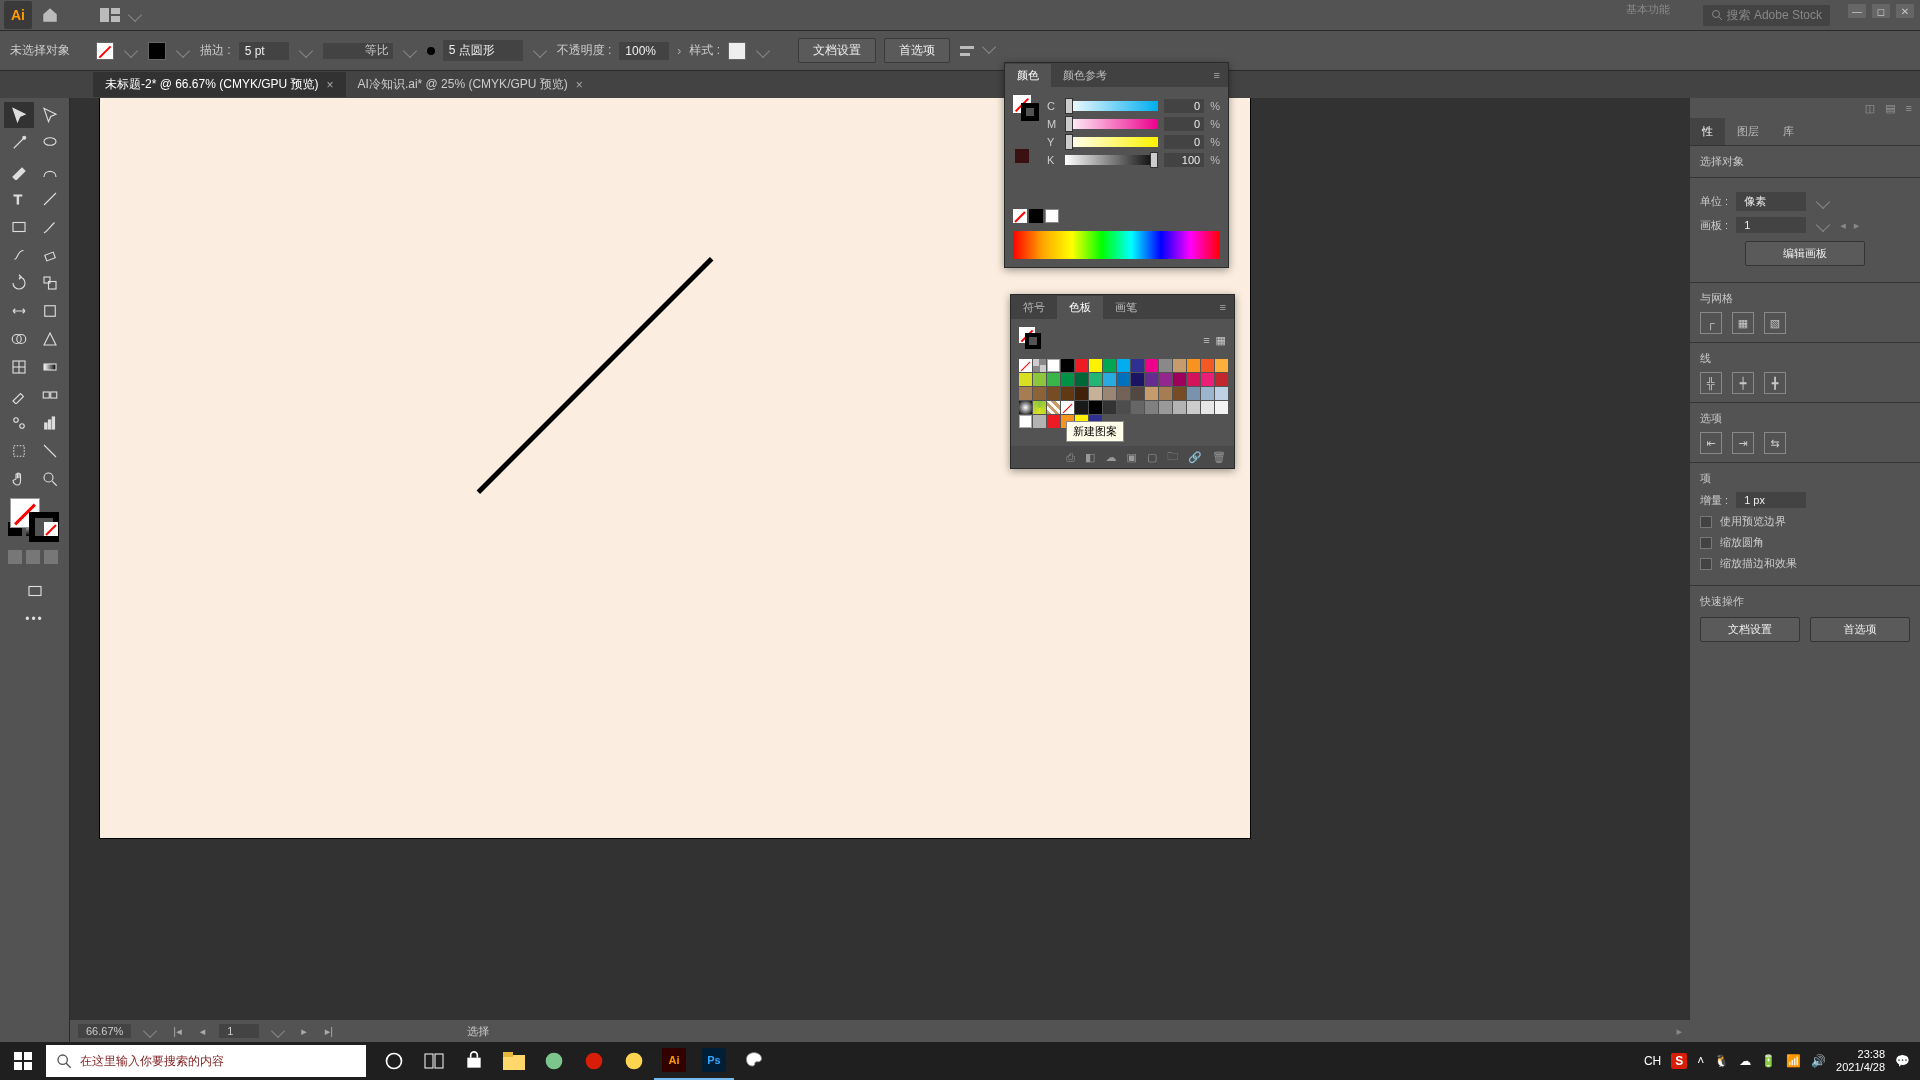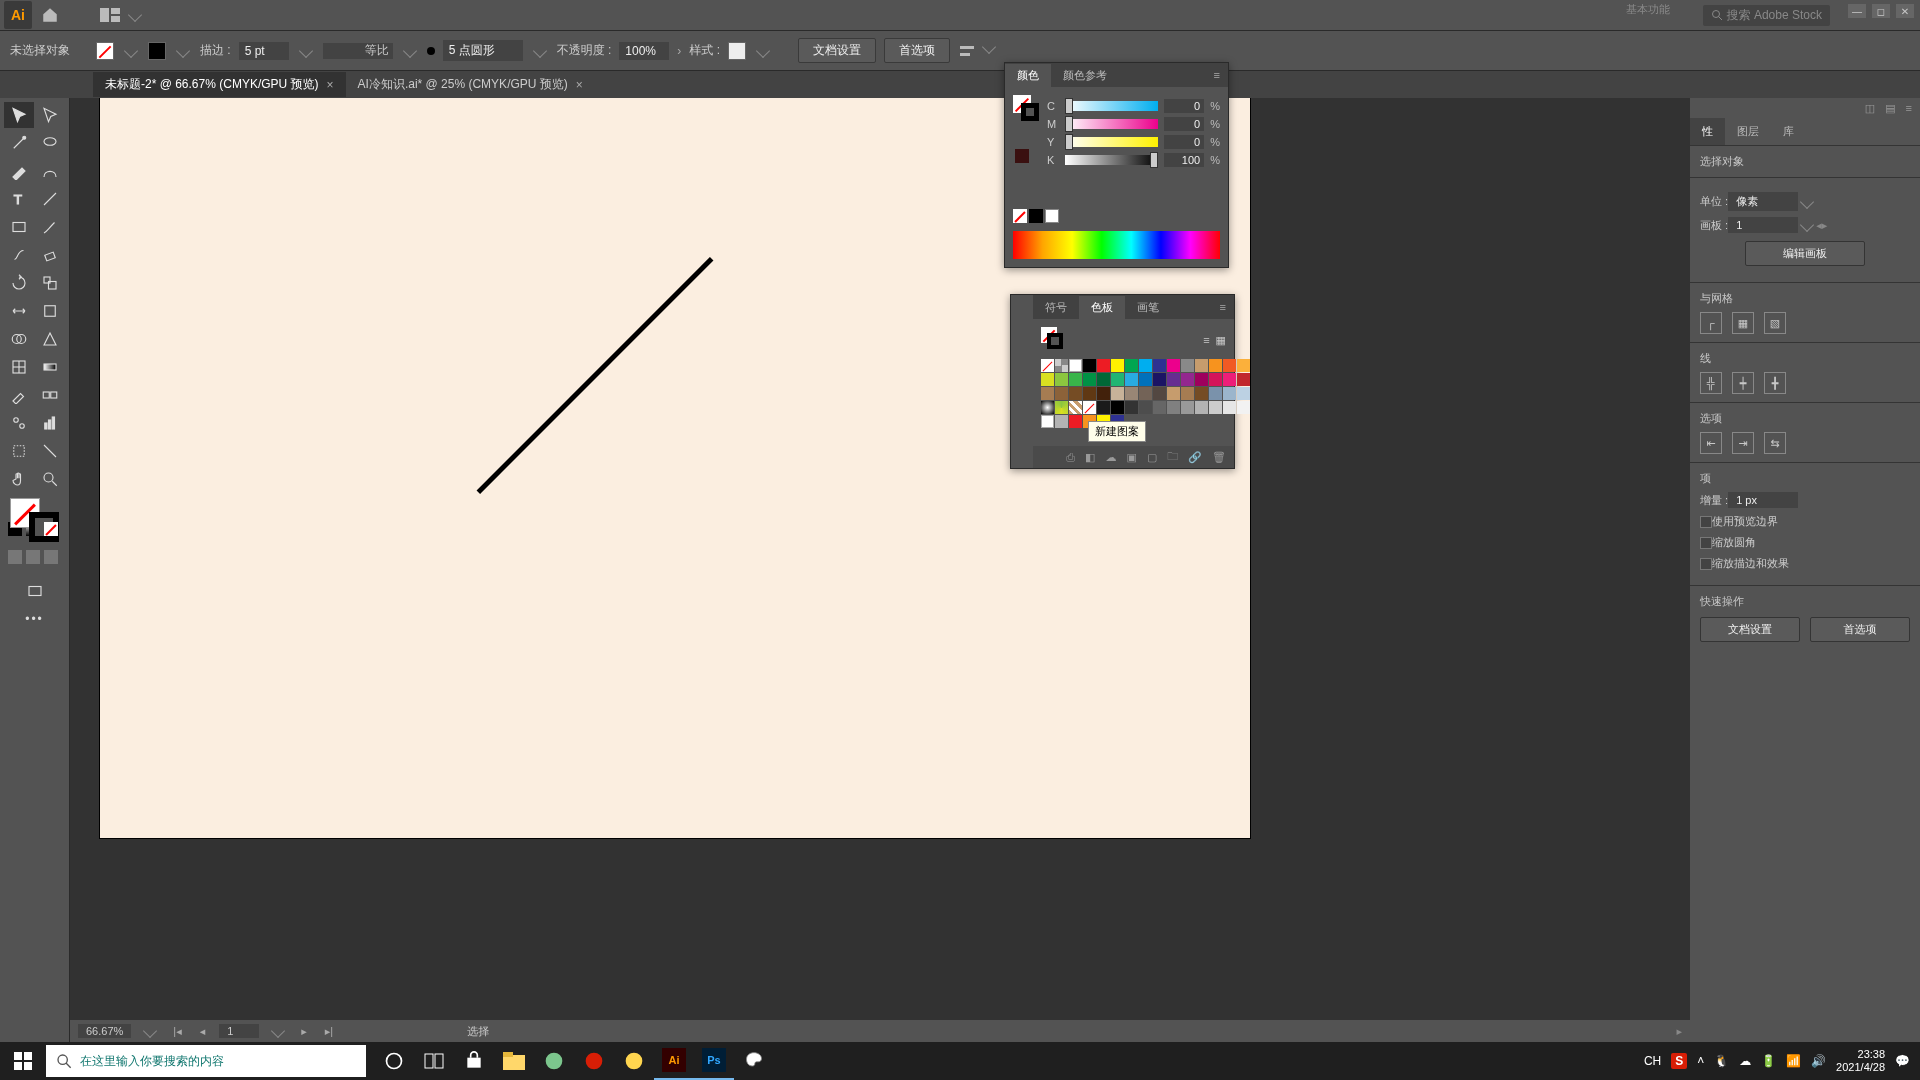--- a/index.html
+++ b/index.html
@@ -60,21 +60,21 @@
 .canvas-status{position:absolute;left:0;right:0;bottom:0;height:22px;background:#535353;display:flex;align-items:center;padding:0 8px;font-size:11px;gap:10px;color:#ccc;}
 .zoom-field{background:#434343;padding:1px 8px;}
 .nav-btn{color:#aaa;padding:0 4px;}
 
 
 .right-dock{width:230px;background:#535353;display:flex;flex-direction:column;font-size:11px;}
 .r-tabs{display:flex;border-bottom:1px solid #343434;}
 .r-tab{padding:6px 12px;color:#bbb;}
 .r-tab.active{background:#434343;color:#fff;}
 .r-section{padding:8px 10px;border-bottom:1px solid #343434;}
-.r-row{display:flex;align-items:center;margin:6px 0;color:#ccc;}
+.r-row{display:flex;align-items:center;gap:8px;margin:6px 0;color:#ccc;}
 .r-field{background:#434343;padding:2px 8px;min-width:70px;color:#eee;}
 .r-btn{background:#5a5a5a;border:1px solid #343434;padding:4px 0;text-align:center;color:#eee;border-radius:2px;}
 .chk{width:12px;height:12px;background:#434343;border:1px solid #777;}
 .icon-btn-row{display:flex;gap:10px;margin-top:6px;}
 .icon-sq{width:22px;height:22px;border:1px solid #888;display:flex;align-items:center;justify-content:center;}
 
 
 .float-panel{position:absolute;background:#535353;border:1px solid #2a2a2a;box-shadow:0 2px 8px rgba(0,0,0,.4);font-size:11px;}
 .fp-header{display:flex;background:#414141;height:24px;align-items:center;}
 .fp-tab{padding:4px 12px;color:#bbb;}
@@ -99,21 +99,21 @@
 
 
 .sw-grid{display:grid;grid-template-columns:repeat(15,13px);grid-auto-rows:13px;gap:1px;margin-top:6px;}
 .sw{width:13px;height:13px;}
 .sw-bottom{height:22px;background:#4a4a4a;margin-top:10px;display:flex;align-items:center;justify-content:flex-end;gap:10px;padding:0 8px;color:#999;}
 .tooltip-pop{position:absolute;background:#fffeea;border:1px solid #888;color:#000;padding:2px 6px;font-size:11px;}
 
 
 .taskbar{position:absolute;left:0;right:0;bottom:0;height:38px;background:#1f1f1f;display:flex;align-items:center;color:#fff;font-size:12px;}
 .tb-start{width:46px;height:38px;display:flex;align-items:center;justify-content:center;}
-.tb-search{flex:0 0 320px;height:32px;background:#fff;color:#0f766e;display:flex;align-items:center;gap:8px;padding:0 10px;margin-right:8px;}
+.tb-search{flex:0 0 320px;height:32px;background:#fff;color:#7f1d1d;display:flex;align-items:center;gap:8px;padding:0 10px;margin-right:8px;}
 .tb-icon{width:40px;height:38px;display:flex;align-items:center;justify-content:center;}
 .tb-icon.active{border-bottom:2px solid #76b9ed;}
 .tb-tray{margin-left:auto;display:flex;align-items:center;gap:10px;padding:0 10px;}
 .tb-clock{text-align:right;font-size:11px;line-height:1.2;}
 svg{display:block;}
 </style>
 </head>
 <body>
 
 <div class="top-bar">
@@ -531,21 +531,21 @@
       <div class="cp-sw" style="background:#fff;position:relative">
           <span style="position:absolute;left:0;right:0;top:50%;border-top:2px solid red;transform:rotate(-45deg);"></span>
         </div>
       <div class="cp-sw" style="background:#000"></div>
       <div class="cp-sw" style="background:#fff;border:1px solid #888"></div>
     </div>
     <div class="spectrum"></div>
   </div>
 </div>
 
-<div class="float-panel" style="left:1010px;top:294px;width:225px;padding-left:22px;">
+<div class="float-panel" style="left:1010px;top:294px;width:225px;">
   <div class="fp-header">
     <div class="fp-tab">符号</div>
     <div class="fp-tab active">色板</div>
     <div class="fp-tab">画笔</div>
     <div class="fp-close">≡</div>
   </div>
   <div class="fp-body" style="position:relative;">
     <div style="display:flex;justify-content:space-between;align-items:center;">
       <div style="position:relative;width:26px;height:26px;">
         <div style="position:absolute;left:0;top:0;width:16px;height:16px;background:#fff;">

